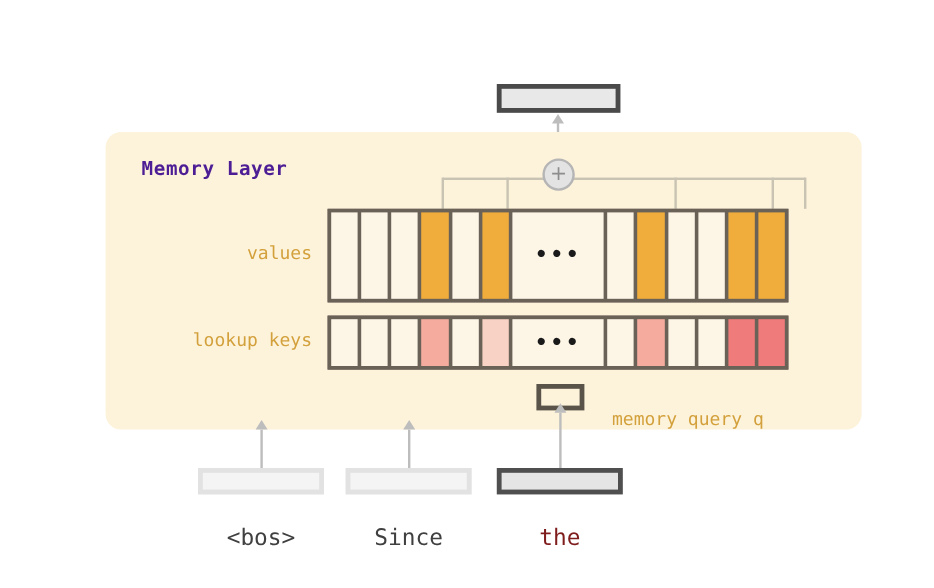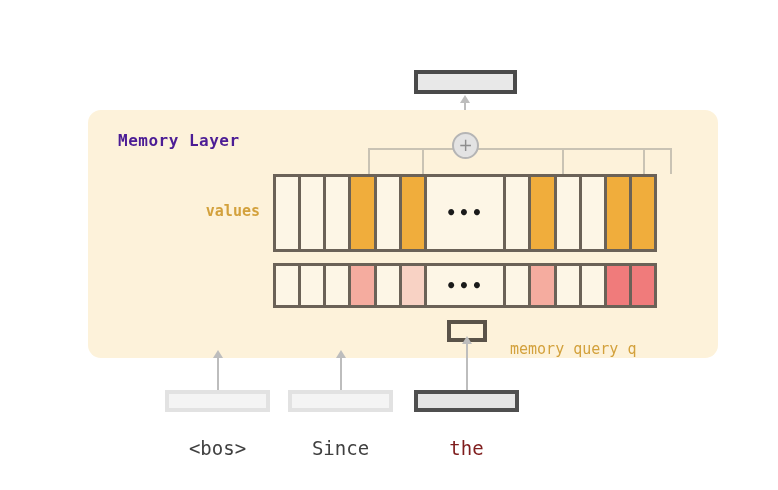--- a/index.html
+++ b/index.html
@@ -26,21 +26,20 @@
     letter-spacing:0.5px;
     white-space:nowrap;
   }
   .row-label{
     position:absolute;
     font-family:"DejaVu Sans Mono", monospace;
     font-size:15px;
     color:#d3a13c;
     white-space:nowrap;
     text-align:right;
-    font-weight:bold;
   }
   #label-values{left:40px;top:202px;width:220px;}
   #label-keys{left:40px;top:274px;width:220px;}
 
   
   .grid{
     position:absolute;
     display:flex;
     border:3px solid #6b6257;
     background:#6b6257;
@@ -161,20 +160,21 @@
   <div class="out-box"></div>
 
   <div class="arrow-line" style="left:464px;top:102px;height:30px;"></div>
   <div class="arrow-head" style="left:460px;top:95px;"></div>
 
   <div class="panel"></div>
 
   <div class="panel-title">Memory Layer</div>
 
   <div class="row-label" id="label-values">values</div>
+  <div class="row-label" id="label-keys">lookup keys</div>
 
   <div id="connectors">
       <div class="bus hline" style="left: 369px; top: 148px; width: 302px;"></div>
       <div class="bus vline" style="left: 368px; top: 148px; height: 26px;"></div>
       <div class="bus vline" style="left: 422px; top: 148px; height: 26px;"></div>
       <div class="bus vline" style="left: 562px; top: 148px; height: 26px;"></div>
       <div class="bus vline" style="left: 643px; top: 148px; height: 26px;"></div>
       <div class="bus vline" style="left: 670px; top: 148px; height: 26px;"></div>
     </div>
 

